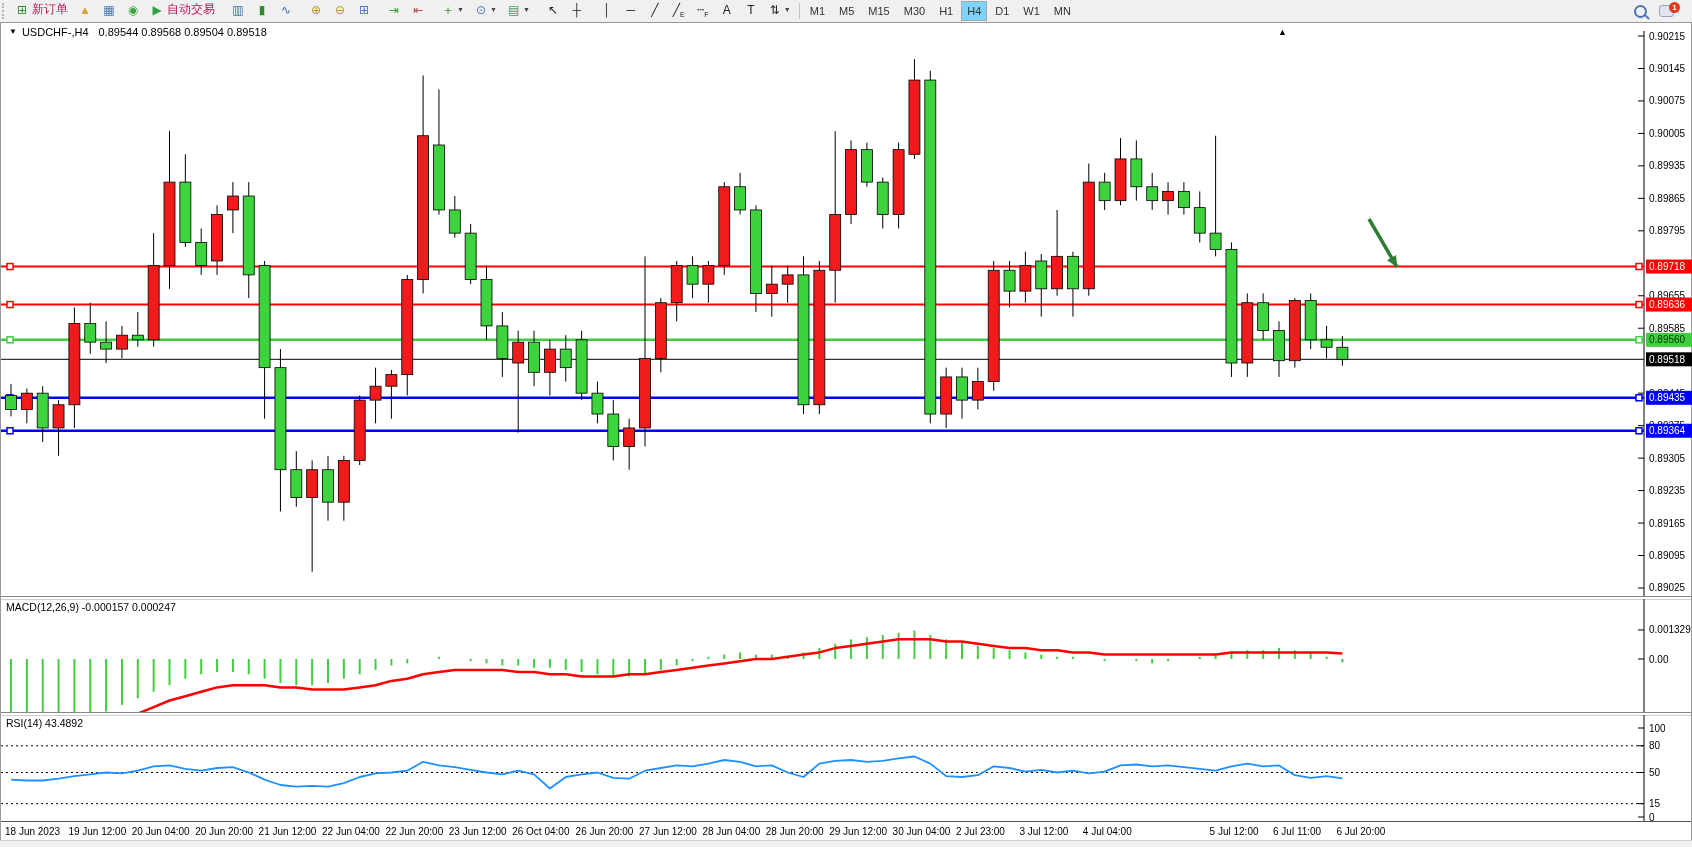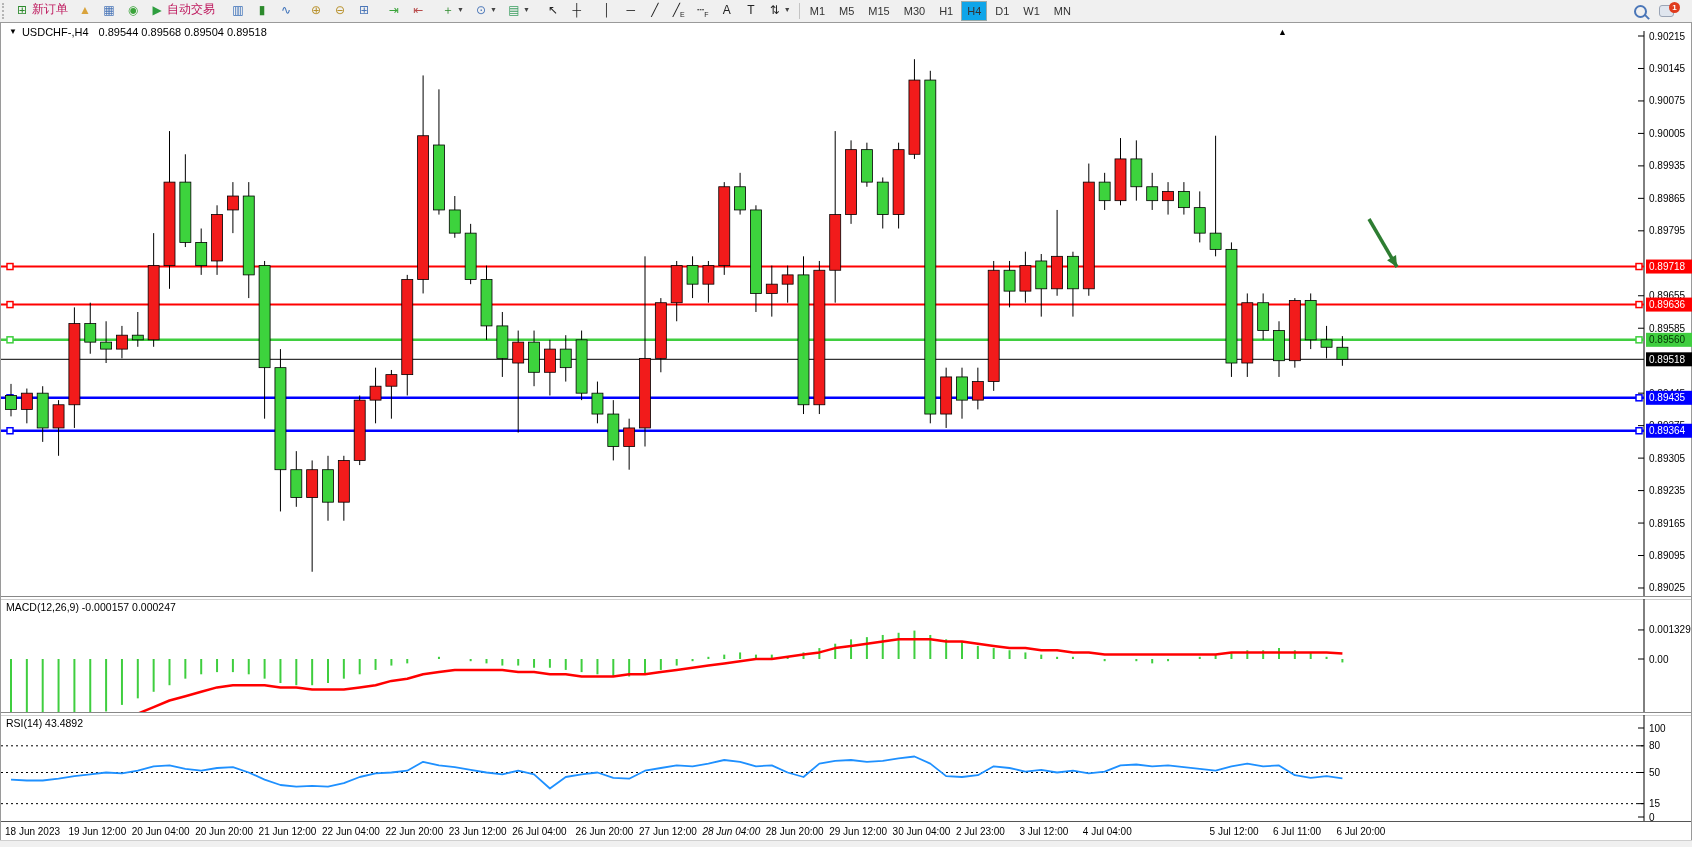--- a/index.html
+++ b/index.html
@@ -8,21 +8,21 @@
   #toolbar{position:absolute;left:0;top:0;width:1692px;height:22px;background:#f0f0f0;
     border-bottom:1px solid #cfcfcf;display:flex;align-items:center;font-size:12px;white-space:nowrap;}
   .tb-btn{display:inline-flex;align-items:center;height:20px;padding:0 3px;margin:0 1px;border:1px solid transparent;cursor:default;}
   .tb-ic{display:inline-block;min-width:14px;text-align:center;font-size:12px;line-height:14px;}
   .tb-ic sub{font-size:7px;}
   .tb-lbl{margin-left:3px;color:#be185d;}
   .tb-caret{font-size:7px;color:#444;margin-left:2px;}
   .tb-sep{width:1px;height:16px;background:#c4c4c4;margin:0 3px;}
   .tb-grip{width:4px;height:16px;margin:0 2px;border-left:2px dotted #b5b5b5;}
   .tf-btn{display:inline-block;height:16px;line-height:16px;padding:1px 5px;margin:0 1px;font-size:11px;color:#333;border:1px solid transparent;}
-  .tf-btn.active{background:#0ea5e9;border:1px solid #9aa;}
+  .tf-btn.active{background:#7dd3fc;border:1px solid #9aa;}
   .mag-icon{position:relative;width:9px;height:9px;border:2px solid #4a76b8;border-radius:50%;display:inline-block;margin:0 2px;}
   .mag-icon::after{content:"";position:absolute;left:8px;top:9px;width:6px;height:2px;background:#4a76b8;transform:rotate(45deg);}
   .chat-icon{position:relative;width:13px;height:10px;background:#dfe5ee;border:1px solid #9aa4b5;border-radius:3px;display:inline-block;margin-right:6px;}
   .badge{position:absolute;right:-7px;top:-4px;width:11px;height:11px;border-radius:50%;background:#e03c1e;color:#fff;
     font-size:8px;line-height:11px;text-align:center;font-weight:bold;}
   #tb-spacer{flex:1;}
   
   #chartwin{position:absolute;left:0;top:22px;width:1690px;height:818px;border:1px solid #9a9a9a;background:#fff;}
   #titlebar{position:absolute;left:0;top:1px;height:15px;width:100%;font-size:11px;color:#000;display:flex;align-items:center;}
   #titlebar .dd{font-size:8px;margin:0 5px 0 8px;}
@@ -488,24 +488,24 @@
       </svg>
     <div id="timeaxis">
         <span class="t-lbl" style="left: 4px;">18 Jun 2023</span>
         <span class="t-lbl" style="left: 67.4px;">19 Jun 12:00</span>
         <span class="t-lbl" style="left: 130.8px;">20 Jun 04:00</span>
         <span class="t-lbl" style="left: 194.2px;">20 Jun 20:00</span>
         <span class="t-lbl" style="left: 257.6px;">21 Jun 12:00</span>
         <span class="t-lbl" style="left: 321px;">22 Jun 04:00</span>
         <span class="t-lbl" style="left: 384.4px;">22 Jun 20:00</span>
         <span class="t-lbl" style="left: 447.8px;">23 Jun 12:00</span>
-        <span class="t-lbl" style="left: 511.2px;">26 Jul 04:00</span>
+        <span class="t-lbl" style="left: 511.2px;">26 Oct 04:00</span>
         <span class="t-lbl" style="left: 574.6px;">26 Jun 20:00</span>
         <span class="t-lbl" style="left: 638px;">27 Jun 12:00</span>
-        <span class="t-lbl" style="left: 701.4px; font-style: italic;">28 Jun 04:00</span>
+        <span class="t-lbl" style="left: 701.4px;">28 Jun 04:00</span>
         <span class="t-lbl" style="left: 764.8px; text-align: right;">28 Jun 20:00</span>
         <span class="t-lbl" style="left: 828.2px;">29 Jun 12:00</span>
         <span class="t-lbl" style="left: 891.6px;">30 Jun 04:00</span>
         <span class="t-lbl" style="left: 955px;">2 Jul 23:00</span>
         <span class="t-lbl" style="left: 1018.4px; text-align: right;">3 Jul 12:00</span>
         <span class="t-lbl" style="left: 1081.8px;">4 Jul 04:00</span>
         <span class="t-lbl" style="left: 1145.2px; margin-top: 24px;">4 Jul 20:00</span>
         <span class="t-lbl" style="left: 1208.6px;">5 Jul 12:00</span>
         <span class="t-lbl" style="left: 1272px;">6 Jul 11:00</span>
         <span class="t-lbl" style="left: 1335.4px;">6 Jul 20:00</span>

